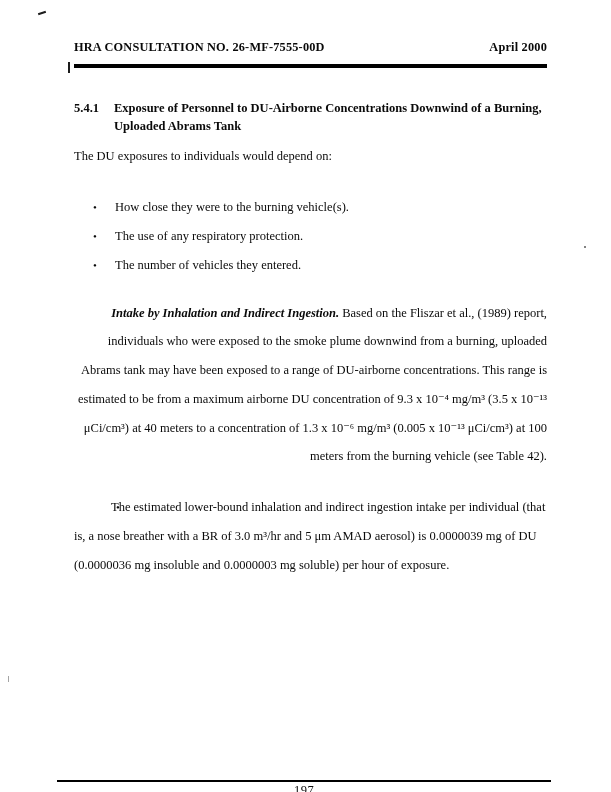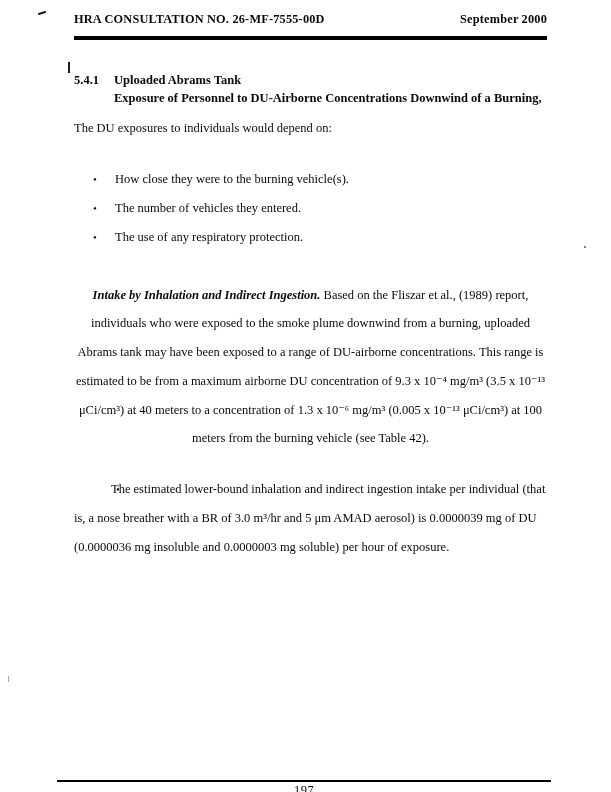--- a/index.html
+++ b/index.html
@@ -10,21 +10,21 @@
   body {
     width: 611px;
     height: 792px;
     overflow: hidden;
   }
   .page {
     position: relative;
     width: 611px;
     height: 688px;
     box-sizing: border-box;
-    padding: 12px 64px 0 74px;
+    padding: 40px 64px 0 74px;
     font-family: "Liberation Serif", "DejaVu Serif", serif;
     font-size: 12.5px;
     color: #0a0a0a;
     background: #ffffff;
   }
   .header-row {
     display: flex;
     justify-content: space-between;
     align-items: baseline;
     font-weight: bold;
@@ -58,23 +58,23 @@
   }
   .depend-list li {
     margin-bottom: 14px;
   }
   .bullet-marker {
     display: inline-block;
     width: 22px;
     font-size: 11px;
   }
   .intake-para {
-    margin-top: 36px;
+    margin-top: 26px;
     line-height: 2.3;
-    text-align: center;
+    text-align: right;
   }
   .intake-lead {
     font-weight: bold;
     font-style: italic;
   }
   .bullet-para {
     margin-top: 22px;
     line-height: 2.3;
     text-indent: 21px;
     font-family: Liberation Serif, serif;
@@ -131,43 +131,43 @@
 
 <div class="page">
 
   <div class="artifact artifact-corner"></div>
   <div class="artifact artifact-tick"></div>
   <div class="artifact artifact-dot-right"></div>
   <div class="artifact artifact-dot-left"></div>
 
   <div class="header-row">
     <span>HRA CONSULTATION NO. 26-MF-7555-00D</span>
-    <span>September 2000</span>
+    <span>April 2000</span>
   </div>
   <div class="header-rule"></div>
 
   <div class="section-heading">
     <span class="section-number">5.4.1</span>
     <span>
+      <div class="section-title-line">Exposure of Personnel to DU-Airborne Concentrations Downwind of a Burning,</div>
       <div class="section-title-line">Uploaded Abrams Tank</div>
-      <div class="section-title-line">Exposure of Personnel to DU-Airborne Concentrations Downwind of a Burning,</div>
     </span>
   </div>
 
   <p class="intro-para">The DU exposures to individuals would depend on:</p>
 
   <ul class="depend-list">
     <li>
       <span class="bullet-marker">•</span><span>How close they were to the burning vehicle(s).</span>
     </li>
     <li>
-      <span class="bullet-marker">•</span><span>The number of vehicles they entered.</span>
+      <span class="bullet-marker">•</span><span>The use of any respiratory protection.</span>
     </li>
     <li>
-      <span class="bullet-marker">•</span><span>The use of any respiratory protection.</span>
+      <span class="bullet-marker">•</span><span>The number of vehicles they entered.</span>
     </li>
   </ul>
 
   <p class="intake-para">
     <span class="intake-lead">Intake by Inhalation and Indirect Ingestion.</span><span> Based on the Fliszar et al., (1989) report, individuals who were exposed to the smoke plume downwind from a burning, uploaded Abrams tank may have been exposed to a range of DU-airborne concentrations. This range is estimated to be from a maximum airborne DU concentration of 9.3 x 10⁻⁴ mg/m³ (3.5 x 10⁻¹³ μCi/cm³) at 40 meters to a concentration of 1.3 x 10⁻⁶ mg/m³ (0.005 x 10⁻¹³ μCi/cm³) at 100 meters from the burning vehicle (see Table 42).</span>
   </p>
 
   <p class="bullet-para">
     <span class="bullet-marker">•</span><span>The estimated lower-bound inhalation and indirect ingestion intake per individual (that is, a nose breather with a BR of 3.0 m³/hr and 5 μm AMAD aerosol) is 0.0000039 mg of DU (0.0000036 mg insoluble and 0.0000003 mg soluble) per hour of exposure.</span>
   </p>

